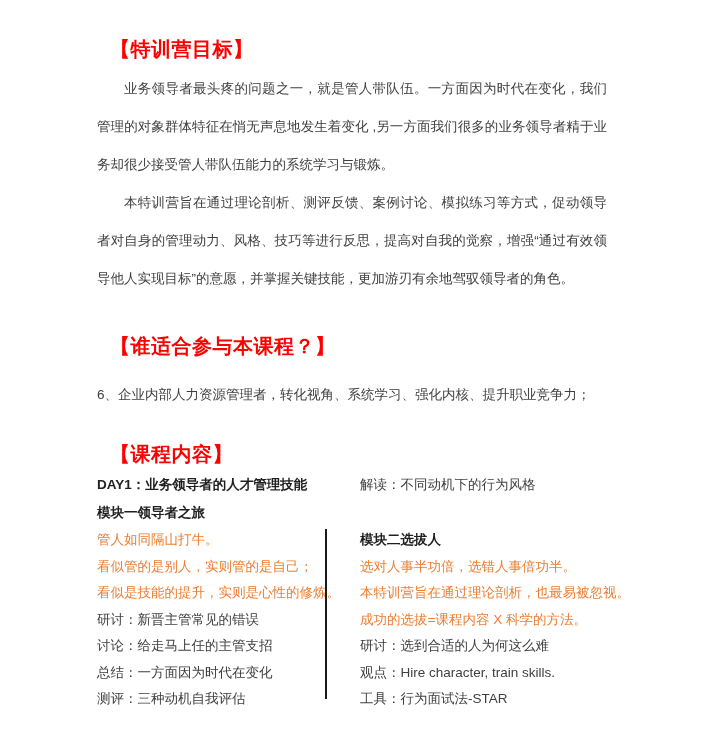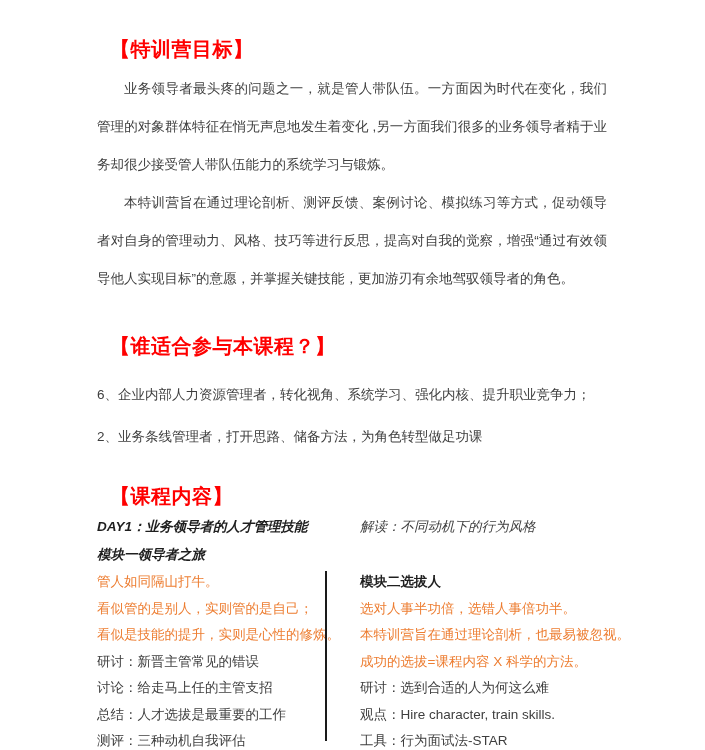--- a/index.html
+++ b/index.html
@@ -43,21 +43,20 @@
     font-size: 13.5px;
     line-height: 42px;
     color: var(--body-text, #3E3E3E);
   }
   .aud-items { margin-top: 14px; }
 
   .course-row {
     display: flex;
     font-size: 13.5px;
     line-height: 28px;
-    font-style: italic;
   }
   .course-rows { margin-top: 3px; }
   .course-row .cell-l { width: 263px; }
   .course-row .cell-r { flex: 1; }
 
   .bold {
     font-weight: bold;
     color: var(--bold-text, #1F1F1F);
   }
   .accent { color: var(--accent-orange, #ED7D31); }
@@ -91,21 +90,20 @@
   <section class="sec-goals">
     <h2 class="heading">【特训营目标】</h2>
     <p class="para">业务领导者最头疼的问题之一，就是管人带队伍。一方面因为时代在变化，我们管理的对象群体特征在悄无声息地发生着变化 ,另一方面我们很多的业务领导者精于业务却很少接受管人带队伍能力的系统学习与锻炼。</p>
     <p class="para">本特训营旨在通过理论剖析、测评反馈、案例讨论、模拟练习等方式，促动领导者对自身的管理动力、风格、技巧等进行反思，提高对自我的觉察，增强“通过有效领导他人实现目标”的意愿，并掌握关键技能，更加游刃有余地驾驭领导者的角色。</p>
   </section>
 
   <section class="sec-audience">
     <h2 class="heading">【谁适合参与本课程？】</h2>
     <div class="aud-items">
       <p class="aud-item">6、企业内部人力资源管理者，转化视角、系统学习、强化内核、提升职业竞争力；</p>
-      <p class="aud-item">2、业务条线管理者，打开思路、储备方法，为角色转型做足功课</p>
     </div>
   </section>
 
   <section class="sec-course">
     <h2 class="heading">【课程内容】</h2>
 
     <div class="course-rows">
       <div class="course-row">
         <div class="cell-l bold">DAY1：业务领导者的人才管理技能</div>
         <div class="cell-r">解读：不同动机下的行为风格</div>
@@ -116,21 +114,21 @@
       </div>
     </div>
 
     <div class="columns">
       <div class="col col-l">
         <div class="line accent">管人如同隔山打牛。</div>
         <div class="line accent">看似管的是别人，实则管的是自己；</div>
         <div class="line accent">看似是技能的提升，实则是心性的修炼。</div>
         <div class="line">研讨：新晋主管常见的错误</div>
         <div class="line">讨论：给走马上任的主管支招</div>
-        <div class="line">总结：人才选拔是最重要的工作</div>
+        <div class="line">总结：一方面因为时代在变化</div>
         <div class="line">测评：三种动机自我评估</div>
       </div>
 
       <div class="divider"></div>
 
       <div class="col col-r">
         <div class="line bold">模块二选拔人</div>
         <div class="line accent">选对人事半功倍，选错人事倍功半。</div>
         <div class="line accent">本特训营旨在通过理论剖析，也最易被忽视。</div>
         <div class="line accent">成功的选拔=课程内容 X 科学的方法。</div>

